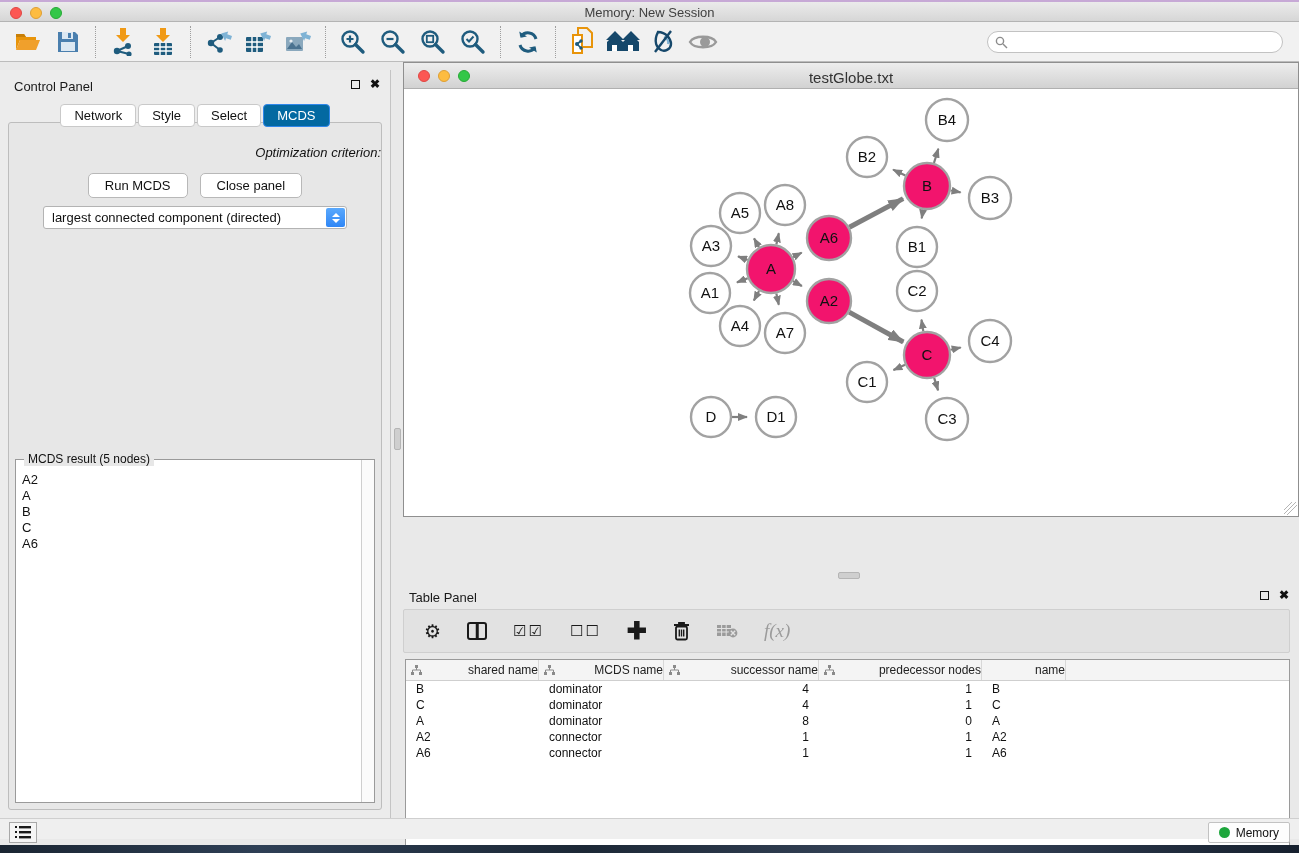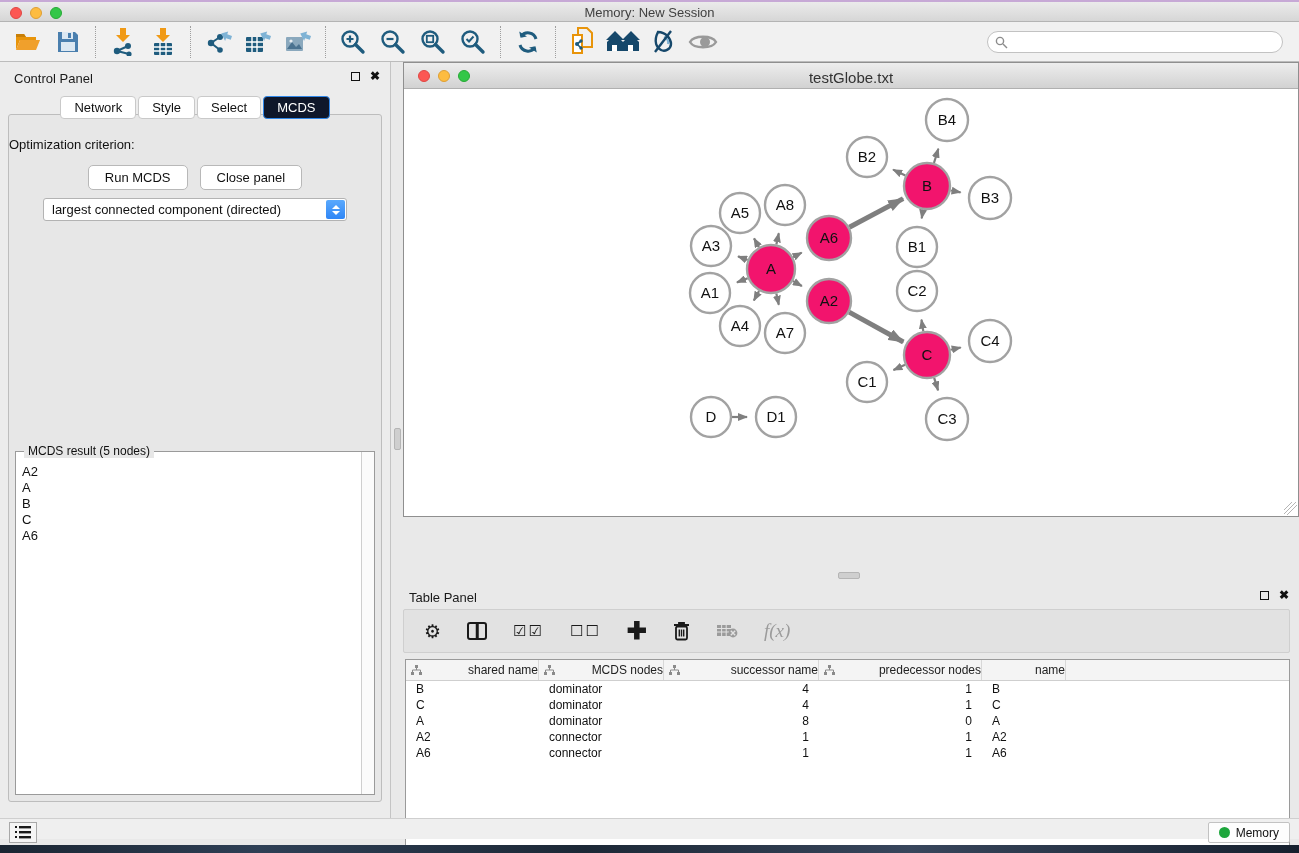--- a/index.html
+++ b/index.html
@@ -27,36 +27,36 @@
   .tsep { align-self:center; height:32px; border-left:1px dotted #9f9f9f; margin:0 7px; }
   #search-wrap { margin-left:auto; margin-right:8px; position:relative; }
   #search-input { width:296px; height:22px; border:1px solid #c2c2c2; border-radius:12px;
     background:#fff; padding:0 8px 0 24px; font-size:12px; outline:none; }
   #search-wrap svg { position:absolute; left:8px; top:5px; }
 
   
   #main { position:absolute; left:0; top:62px; width:1299px; height:756px; }
 
   
-  #control-panel { position:absolute; left:0; top:0; width:391px; height:756px;
+  #control-panel { position:absolute; left:0; top:8px; width:391px; height:756px;
     background:#ececec; border-right:1px solid #c4c4c4; }
   .panel-head { position:relative; height:30px; }
   .panel-title { position:absolute; left:14px; top:9px; font-size:13px; color:#1a1a1a; }
   .panel-ctrls { position:absolute; right:10px; top:9px; display:flex; gap:10px; align-items:center; }
   .float-box { width:9px; height:9px; border:1.5px solid #111; display:inline-block; }
   .close-x { font-size:12px; font-weight:bold; color:#111; line-height:10px; }
 
   #cp-tabs { display:flex; justify-content:center; gap:2px; margin-top:4px; position:relative; z-index:2; }
   .cp-tab { background:#fff; border:1px solid #c9c9c9; border-radius:4px;
     font-size:13px; color:#111; padding:3px 13px; }
-  .cp-tab.active { background:#0f172a; border-color:#2f87ea; color:#fff; }
+  .cp-tab.active { background:#0369a1; border-color:#2f87ea; color:#fff; }
 
   #cp-content { position:absolute; left:8px; right:8px; top:52px; bottom:16px;
     background:#e7e7e7; border:1px solid #bdbdbd; border-radius:3px; }
-  #opt-label { text-align:left; font-size:13px; color:#111; margin-top:22px; }
+  #opt-label { text-align:right; font-size:13px; color:#111; margin-top:22px;font-style:italic; }
   #combo { position:relative; margin:8px auto 0; width:304px; height:23px; background:#fff;
     border:1px solid #b3b3b3; border-radius:3px; font-size:13px; color:#111;
     display:flex; align-items:center; padding-left:8px; }
   #combo .stepper { position:absolute; right:1px; top:1px; bottom:1px; width:19px;
     background:linear-gradient(#5aa9fd,#2f86f6); border-radius:2px;
     display:flex; flex-direction:column; align-items:center; justify-content:center; gap:2px; }
   .car-up { width:0; height:0; border-left:4px solid transparent; border-right:4px solid transparent; border-bottom:4px solid #fff; }
   .car-dn { width:0; height:0; border-left:4px solid transparent; border-right:4px solid transparent; border-top:4px solid #fff; }
   #cp-buttons { display:flex; justify-content:center; gap:12px; margin-top:13px; }
   .cp-btn { background:#fff; border:1px solid #b8b8b8; border-radius:5px;
@@ -470,21 +470,21 @@
               </div>
               <div class="hcell" style="width: 125px;">
                 <svg width="11" height="11" viewBox="0 0 11 11">
                   <g fill="#8a8a8a">
                     <rect x="4" y="0" width="3" height="3"></rect>
                     <rect x="0" y="7" width="3" height="3"></rect>
                     <rect x="8" y="7" width="3" height="3"></rect>
                   </g>
                   <path d="M5.5 3v2M1.5 7V5h8v2" stroke="#8a8a8a" fill="none" stroke-width="1"></path>
                 </svg>
-                <span>MCDS nodes</span>
+                <span>MCDS name</span>
               </div>
               <div class="hcell" style="width: 155px;">
                 <svg width="11" height="11" viewBox="0 0 11 11">
                   <g fill="#8a8a8a">
                     <rect x="4" y="0" width="3" height="3"></rect>
                     <rect x="0" y="7" width="3" height="3"></rect>
                     <rect x="8" y="7" width="3" height="3"></rect>
                   </g>
                   <path d="M5.5 3v2M1.5 7V5h8v2" stroke="#8a8a8a" fill="none" stroke-width="1"></path>
                 </svg>

